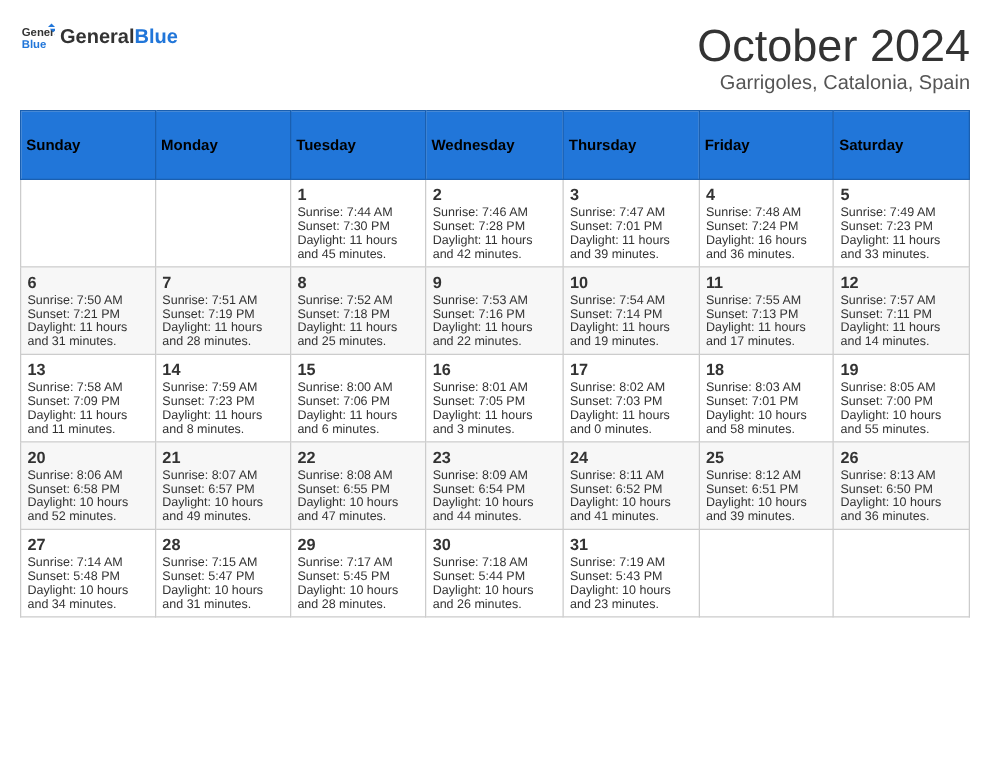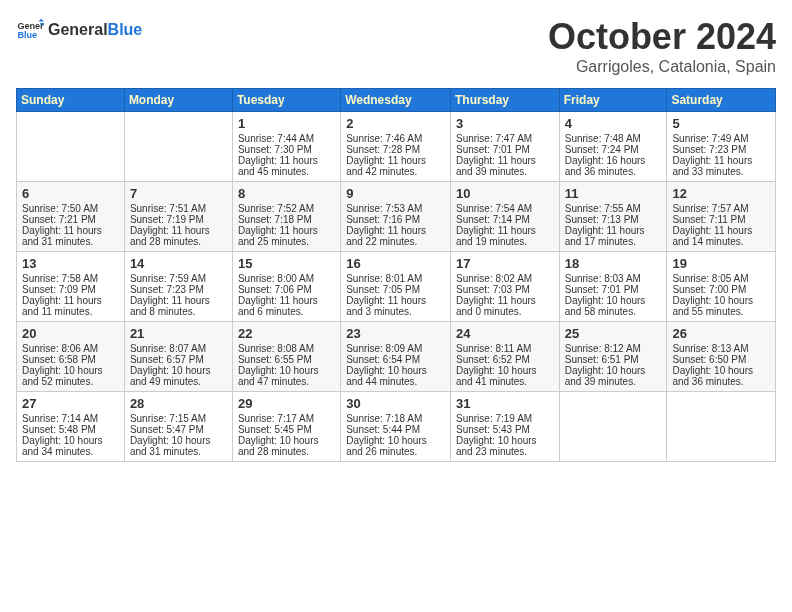--- a/index.html
+++ b/index.html
@@ -23,38 +23,38 @@
     }
     .logo-icon {
       width: 28px;
       height: 28px;
     }
     .title-area {
       text-align: right;
     }
     .month-title {
       font-size: 36px;
-      font-weight: bold;
+      font-weight: normal;
       color: #333;
     }
     .location-title {
       font-size: 16px;
       color: #555;
       text-align: right;
     }
     .calendar {
       width: 100%;
       border-collapse: collapse;
       border: 1px solid #ccc;
     }
     .calendar th {
       background-color: #2176d9;
-      color: #fef9c3;
+      color: #000000;
       font-size: 12px;
-      padding: 4px 4px;
+      padding: 20px 4px;
       text-align: left;
       border: 1px solid #1a5fb0;
       margin-left: 39px;
     }
     .calendar td {
       border: 1px solid #ccc;
       vertical-align: top;
       padding: 4px 5px;
       font-size: 10px;
       color: #333;

